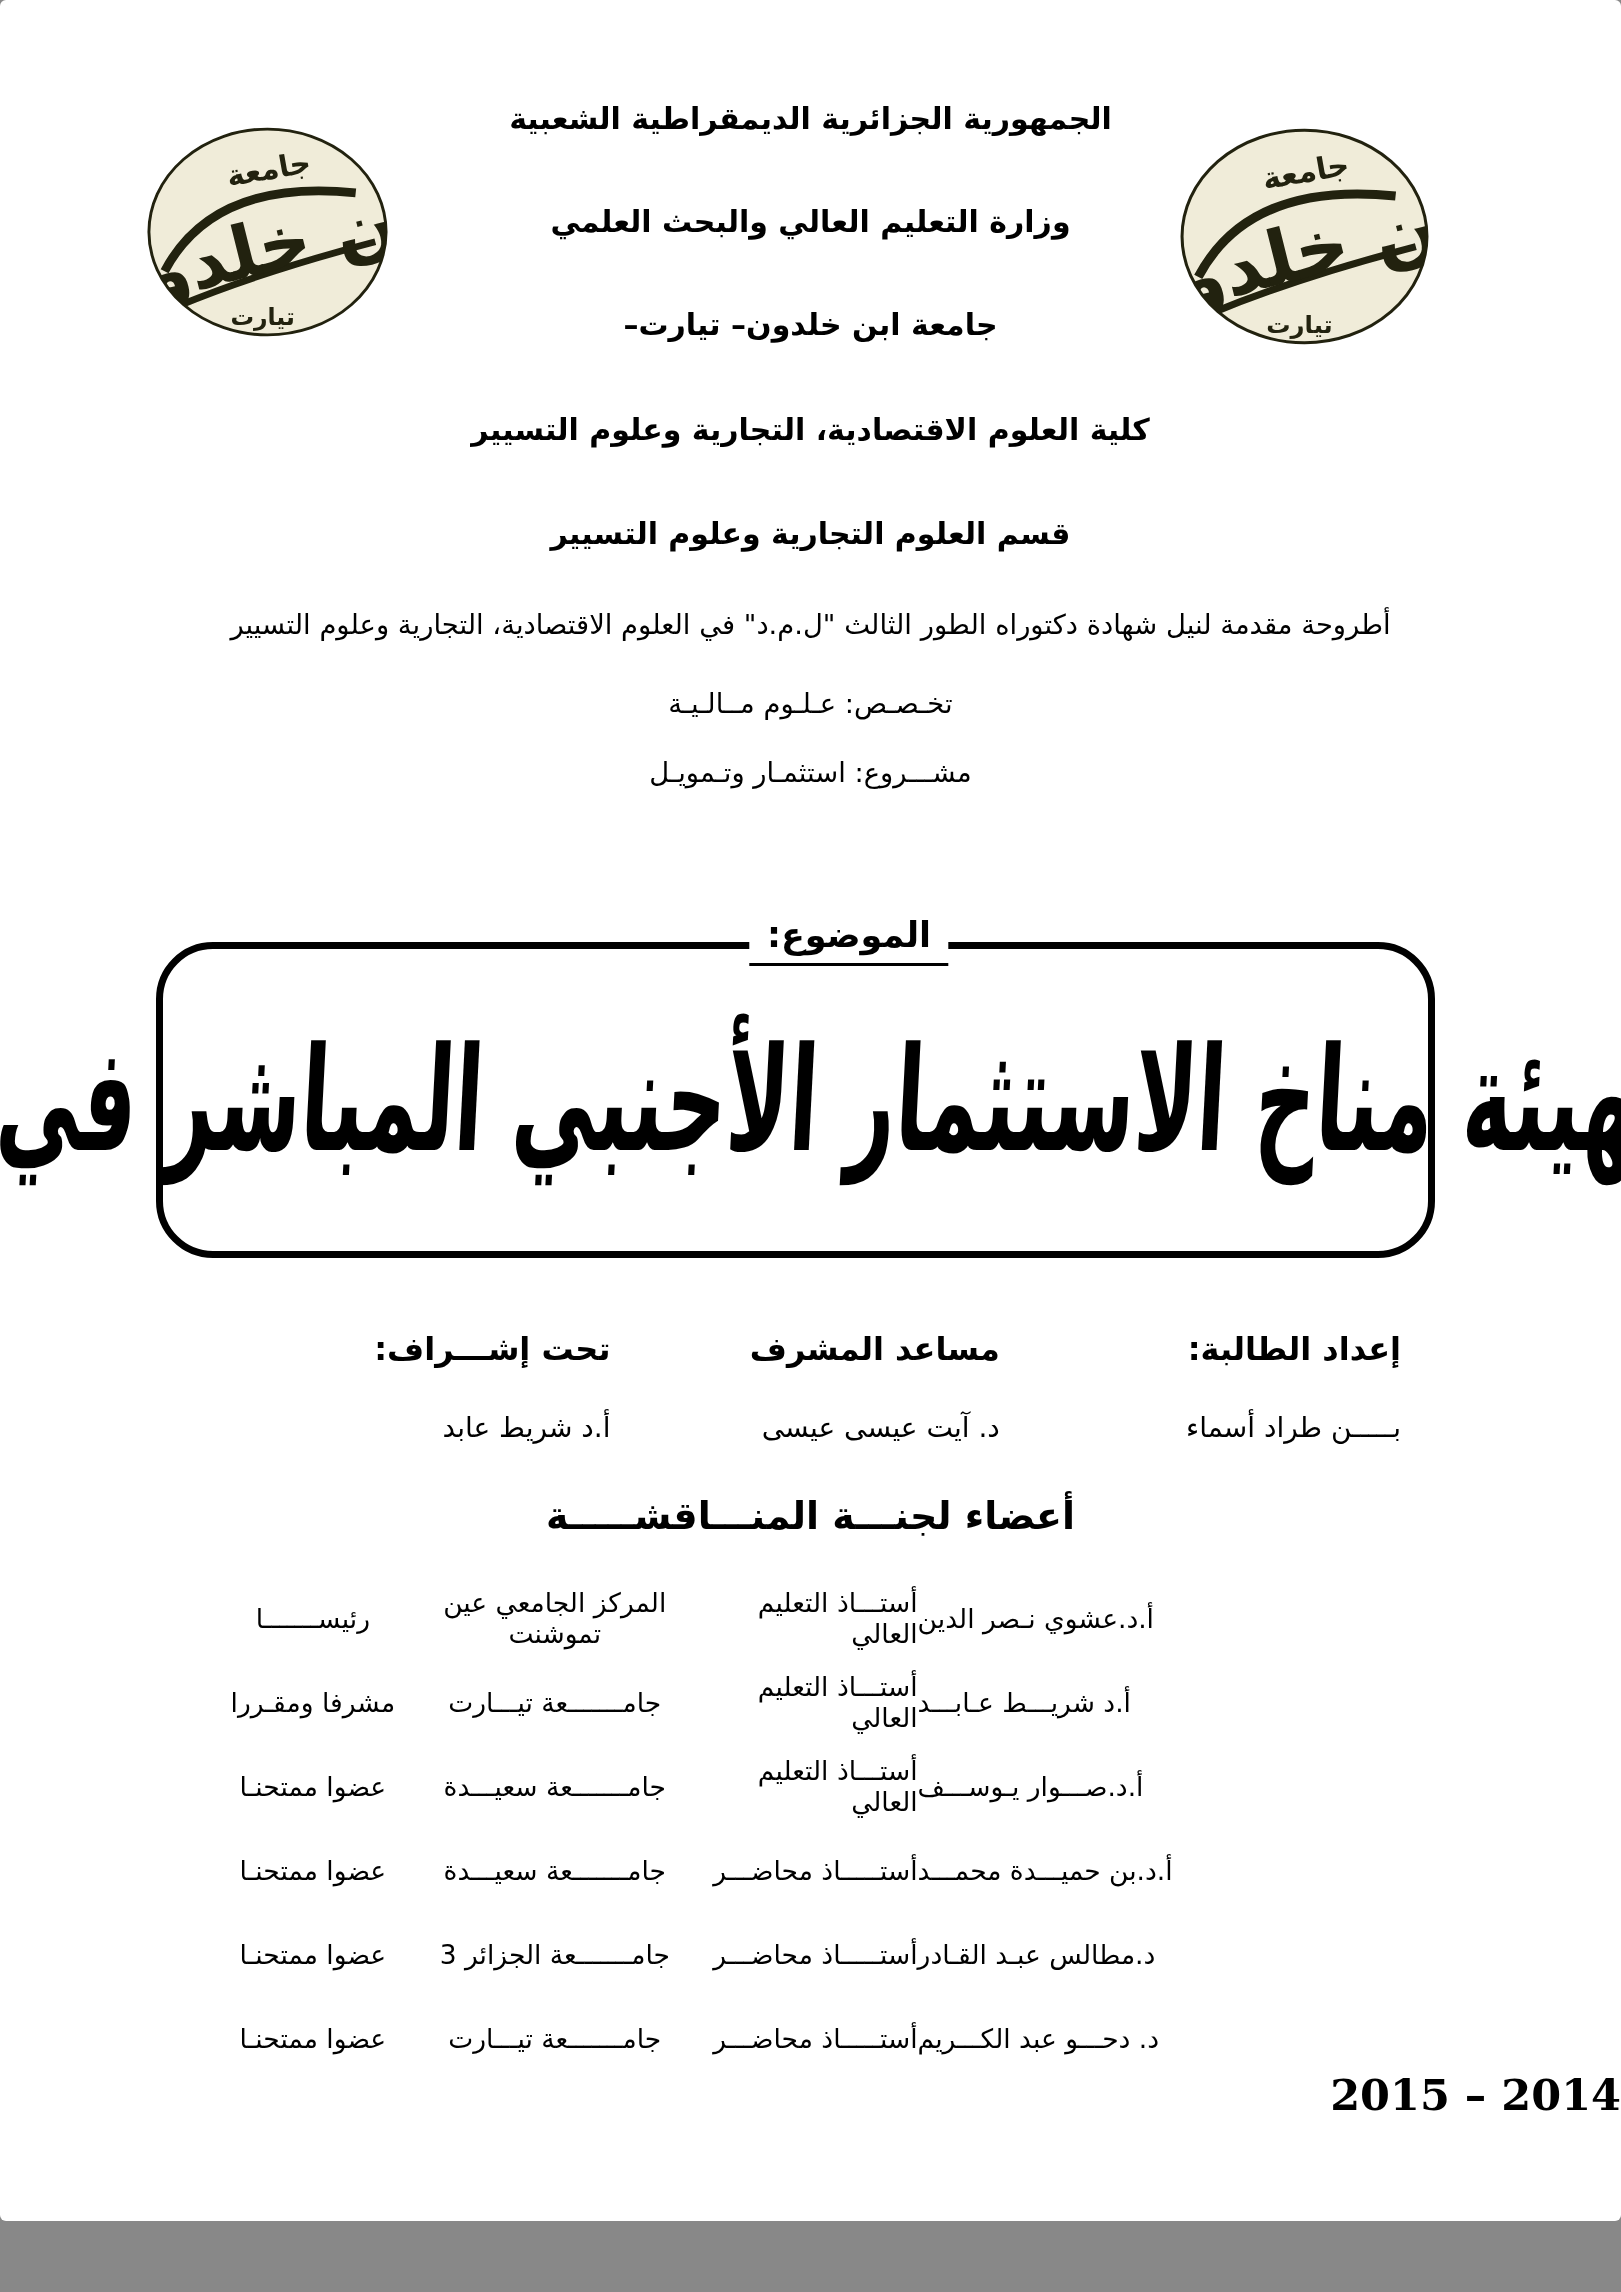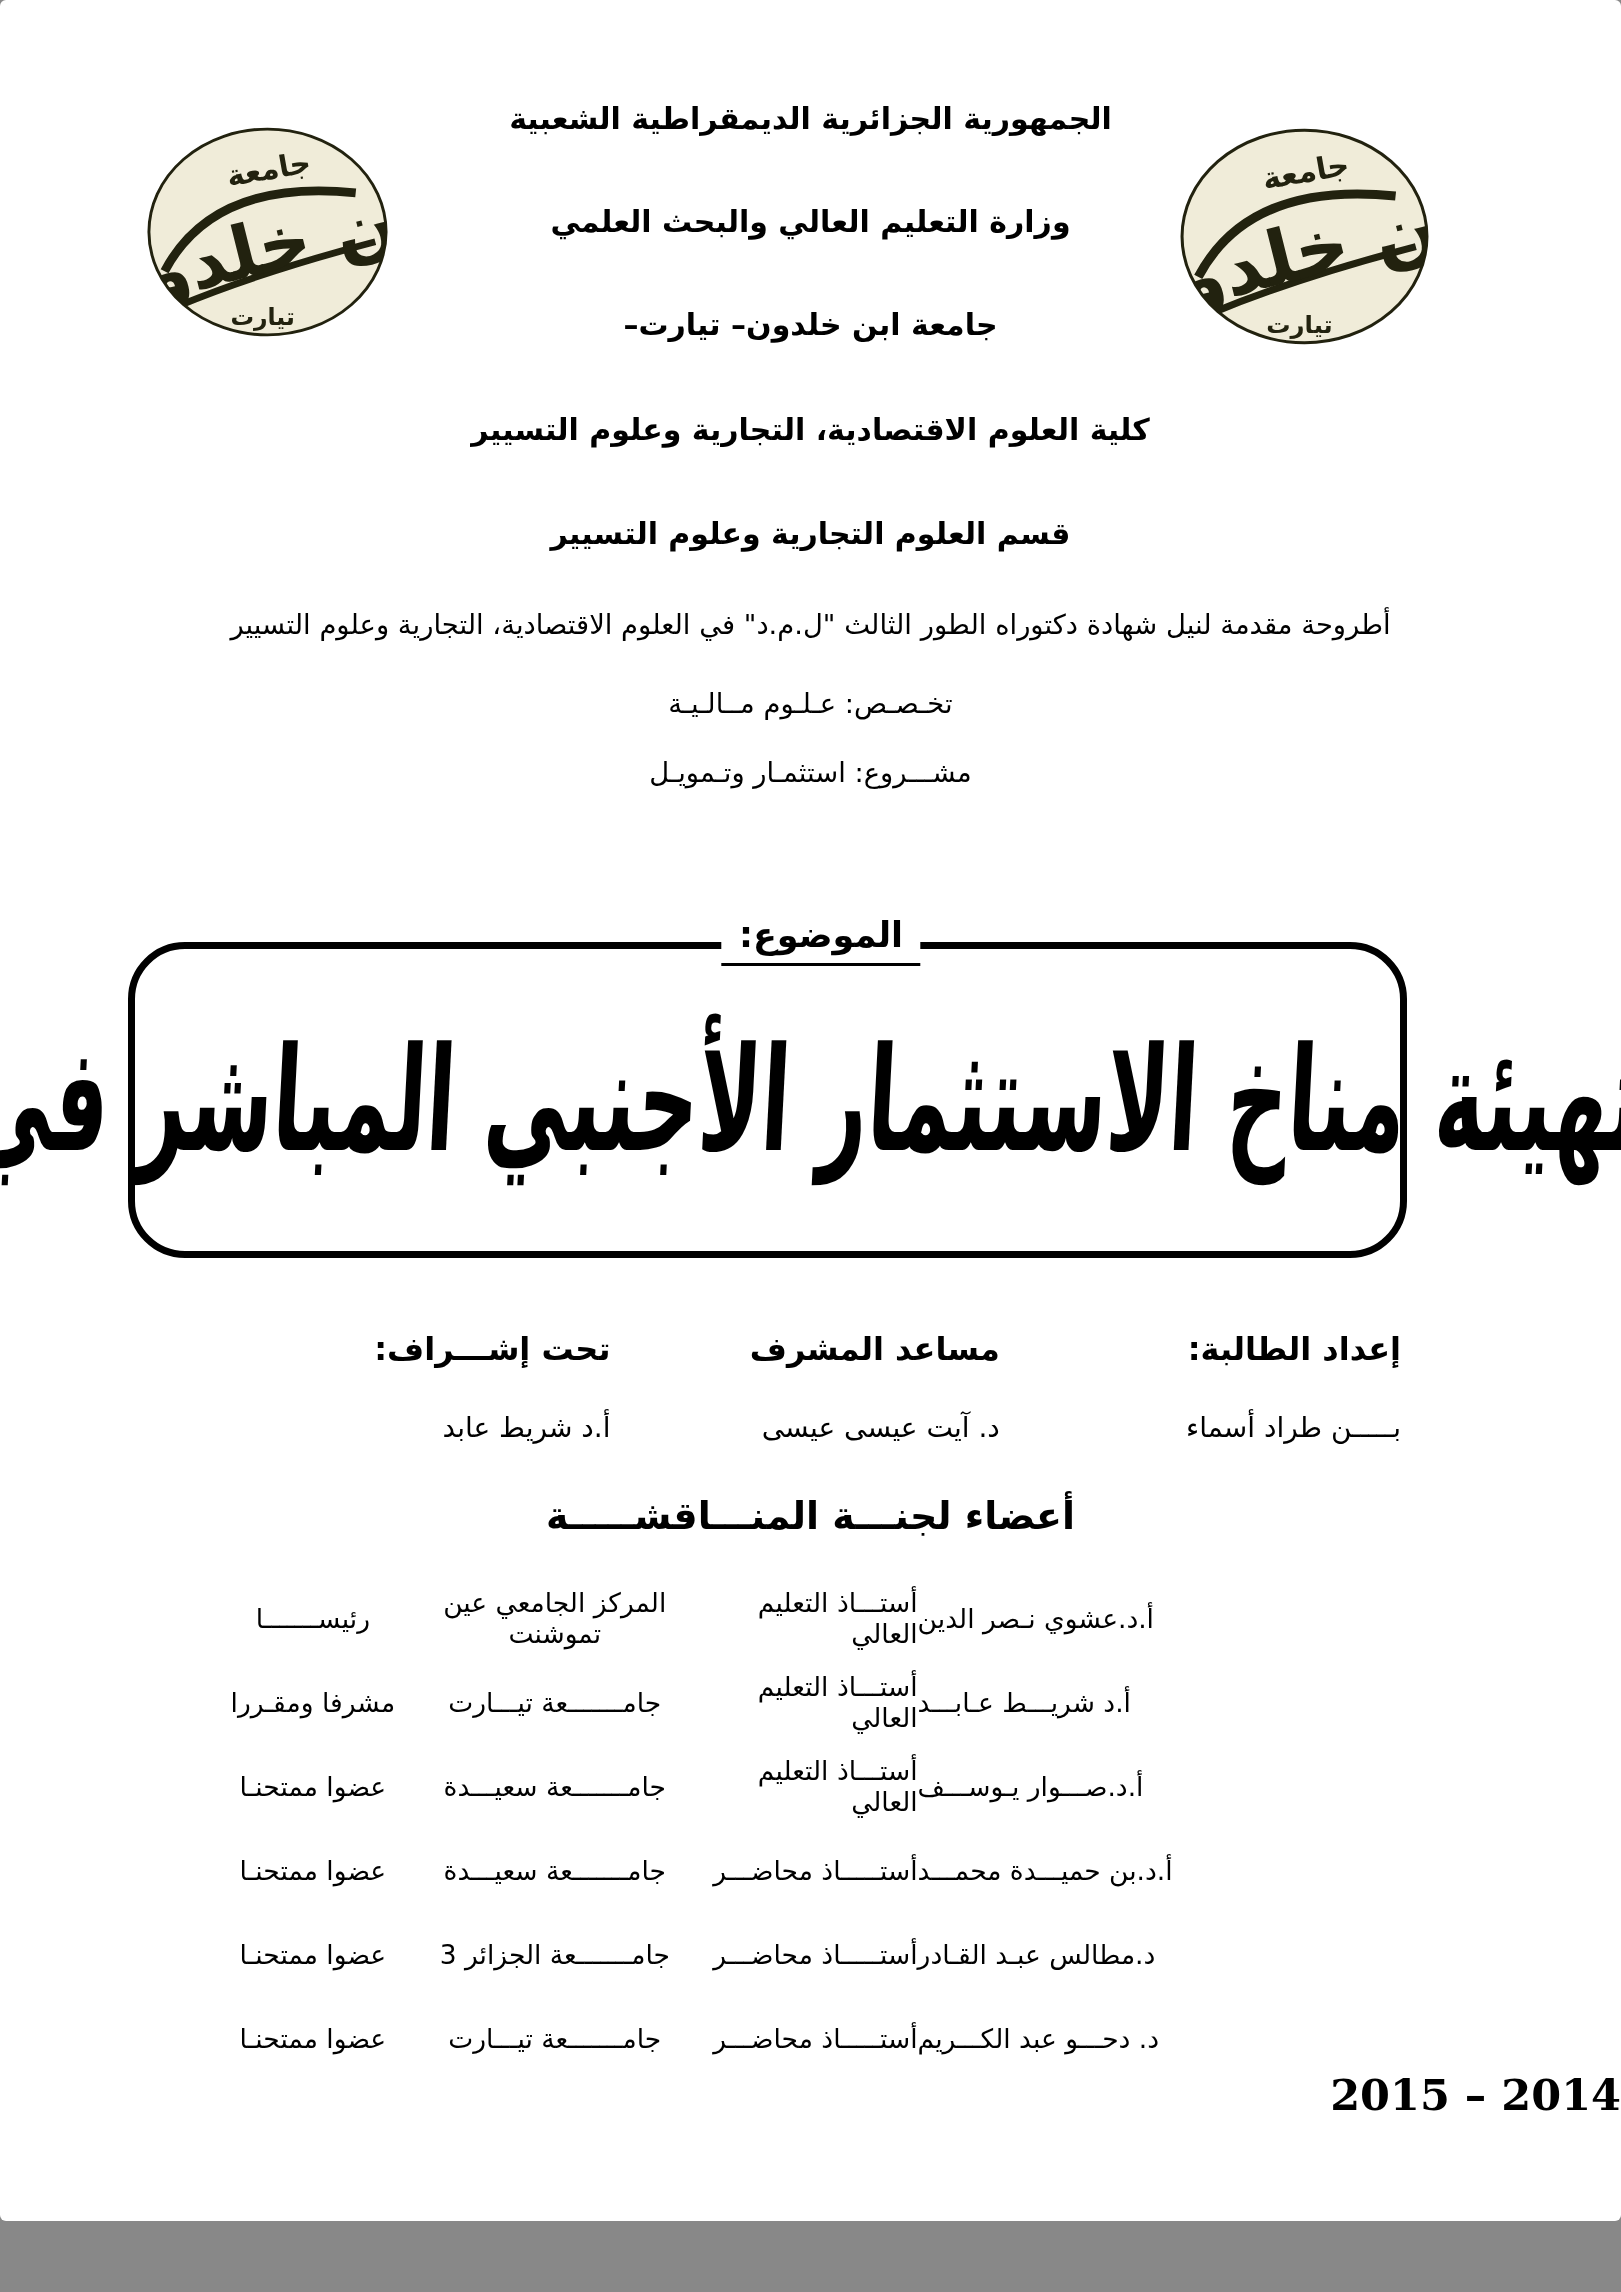--- a/index.html
+++ b/index.html
@@ -21,21 +21,21 @@
   .b{font-weight:bold;}
   .fs31{font-size:30px;}
   .fs28{font-size:27.4px;}
 
   
   .seal{position:absolute;}
 
   
   .subject-box{
     position:absolute;
-    left:128px;top:942px;
+    left:156px;top:942px;
     width:1265px;height:302px;
     border:7.8px solid #000;
     border-radius:57px;
     display:flex;align-items:center;justify-content:center;
   }
   .subject-label{
     position:absolute;
     left:686px;top:-41px;
     transform:translateX(-50%);
     background:#fff;

